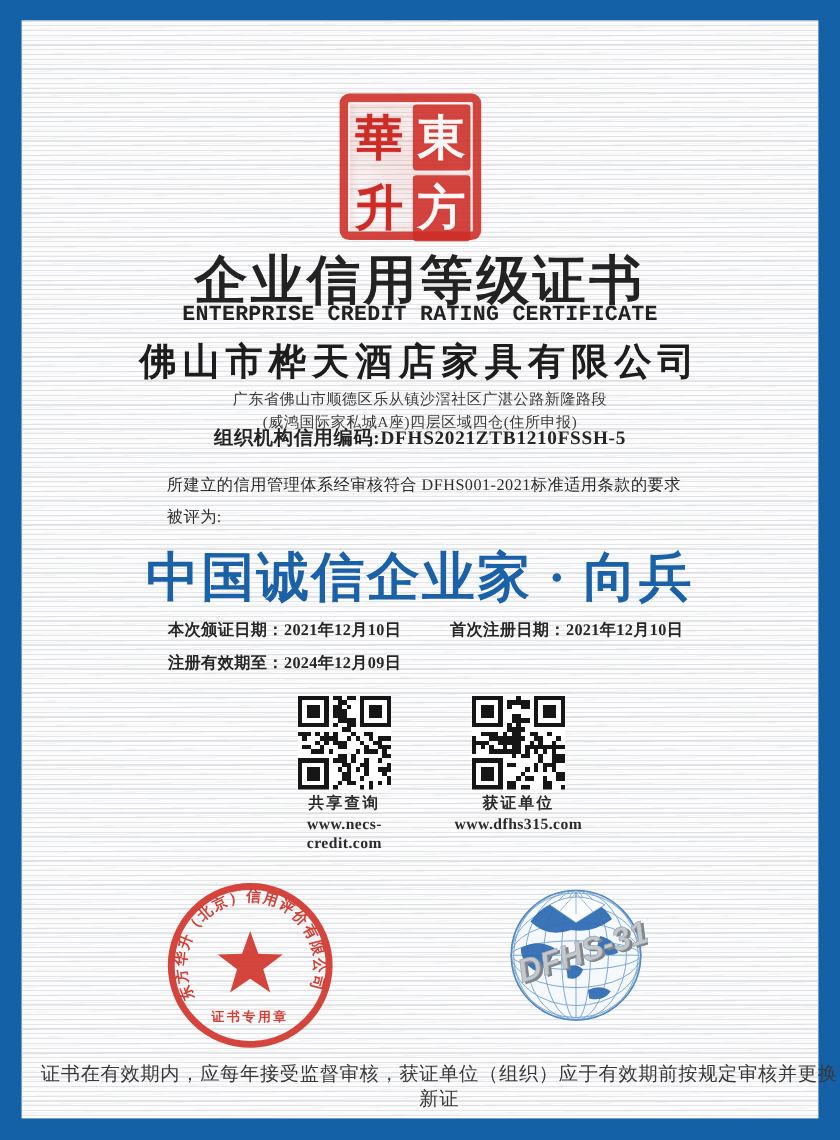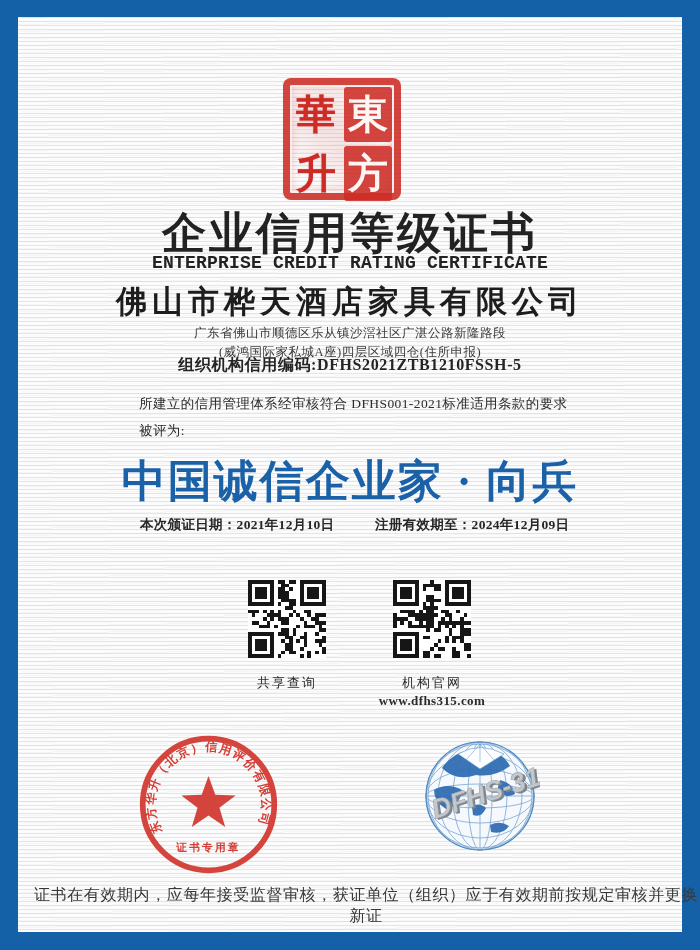--- a/index.html
+++ b/index.html
@@ -67,21 +67,21 @@
     color:var(--rating_blue,#1a61a7);
   }
   .dates-grid{
     left:140px;top:516px;width:430px;
     display:grid;grid-template-columns:235px 1fr;row-gap:10px;
     font-size:13.5px;font-weight:700;color:#262626;letter-spacing:0.3px;
   }
   .qr-block{top:580px;width:120px;text-align:center;}
   .qr-left{left:227px;} .qr-right{left:372px;}
   .qr-box{width:78px;height:78px;margin:0 auto;background:#fff;}
-  .qr-caption{margin-top:16px;font-size:13px;font-weight:400;color:#2b2b2b;letter-spacing:2px;}
+  .qr-caption{margin-top:2px;font-size:13px;font-weight:700;color:#2b2b2b;letter-spacing:2px;}
   .qr-url{margin-top:1px;font-size:13px;font-weight:700;color:#2b2b2b;letter-spacing:0.4px;}
 
   .issuer-seal{left:137px;top:733px;width:143px;height:143px;}
   .globe-logo{left:420px;top:735px;width:120px;height:122px;}
 
   .footer-note{
     top:885px;font-size:16px;color:#383838;letter-spacing:0.6px;padding-left:32px;
   }
 </style>
 </head>
@@ -109,20 +109,21 @@
 
   <div class="abs statement">
     <div class="line">所建立的信用管理体系经审核符合 DFHS001-2021标准适用条款的要求</div>
     <div class="line">被评为:</div>
   </div>
 
   <div class="abs centered rating-line">中国诚信企业家 · 向兵</div>
 
   <div class="abs dates-grid">
     <div><span>本次颁证日期：</span><span>2021年12月10日</span></div>
+    <div><span>首次注册日期：</span><span>2021年12月10日</span></div>
     <div><span>注册有效期至：</span><span>2024年12月09日</span></div>
   </div>
 
   <div class="abs qr-block qr-left">
     <div class="qr-box"><svg viewBox="0 0 21 21" shape-rendering="crispEdges" fill="#161616" xmlns="http://www.w3.org/2000/svg" style="width:100%;height:100%">
           <rect x="8" y="0" width="1" height="1"></rect>
           <rect x="9" y="0" width="1" height="1"></rect>
           <rect x="11" y="0" width="1" height="1"></rect>
           <rect x="12" y="0" width="1" height="1"></rect>
           <rect x="9" y="1" width="1" height="1"></rect>
@@ -235,20 +236,21 @@
           <rect x="1" y="1" width="5" height="5" fill="#fff"></rect>
           <rect x="2" y="2" width="3" height="3"></rect>
           <rect x="14" y="0" width="7" height="7"></rect>
           <rect x="15" y="1" width="5" height="5" fill="#fff"></rect>
           <rect x="16" y="2" width="3" height="3"></rect>
           <rect x="0" y="14" width="7" height="7"></rect>
           <rect x="1" y="15" width="5" height="5" fill="#fff"></rect>
           <rect x="2" y="16" width="3" height="3"></rect>
         </svg></div>
     <div class="qr-caption">共享查询</div>
+    <div class="qr-url">www.necs-credit.com</div>
   </div>
   <div class="abs qr-block qr-right">
     <div class="qr-box"><svg viewBox="0 0 21 21" shape-rendering="crispEdges" fill="#161616" xmlns="http://www.w3.org/2000/svg" style="width:100%;height:100%">
           <rect x="10" y="0" width="1" height="1"></rect>
           <rect x="8" y="1" width="1" height="1"></rect>
           <rect x="9" y="1" width="1" height="1"></rect>
           <rect x="10" y="1" width="1" height="1"></rect>
           <rect x="11" y="1" width="1" height="1"></rect>
           <rect x="12" y="1" width="1" height="1"></rect>
           <rect x="8" y="2" width="1" height="1"></rect>
@@ -371,21 +373,21 @@
           <rect x="0" y="0" width="7" height="7"></rect>
           <rect x="1" y="1" width="5" height="5" fill="#fff"></rect>
           <rect x="2" y="2" width="3" height="3"></rect>
           <rect x="14" y="0" width="7" height="7"></rect>
           <rect x="15" y="1" width="5" height="5" fill="#fff"></rect>
           <rect x="16" y="2" width="3" height="3"></rect>
           <rect x="0" y="14" width="7" height="7"></rect>
           <rect x="1" y="15" width="5" height="5" fill="#fff"></rect>
           <rect x="2" y="16" width="3" height="3"></rect>
         </svg></div>
-    <div class="qr-caption">机构官网</div>
+    <div class="qr-caption">获证单位</div>
     <div class="qr-url">www.dfhs315.com</div>
   </div>
 
   <svg class="abs issuer-seal" viewBox="0 0 200 200" xmlns="http://www.w3.org/2000/svg">
     <circle cx="100" cy="100" r="92" fill="none" stroke="#d0352c" stroke-width="8" opacity="0.92"></circle>
     <polygon opacity="0.92" points="100,60 109.5,86.5 138,87.3 115.3,104.5 123.4,131.6 100,115.5 76.6,131.6 84.7,104.5 62,87.3 90.5,86.5" fill="#d0352c"></polygon>
     <path id="sealArc" d="M 35,137.5 A 75,75 0 1 1 165,137.5" fill="none"></path>
     <text font-size="17" font-weight="bold" fill="#d0352c" letter-spacing="2" opacity="0.95" font-family="&quot;Liberation Serif&quot;,&quot;DejaVu Serif&quot;,serif">
       <textPath href="#sealArc" startOffset="0">东方华升（北京）信用评价有限公司</textPath>
     </text>

